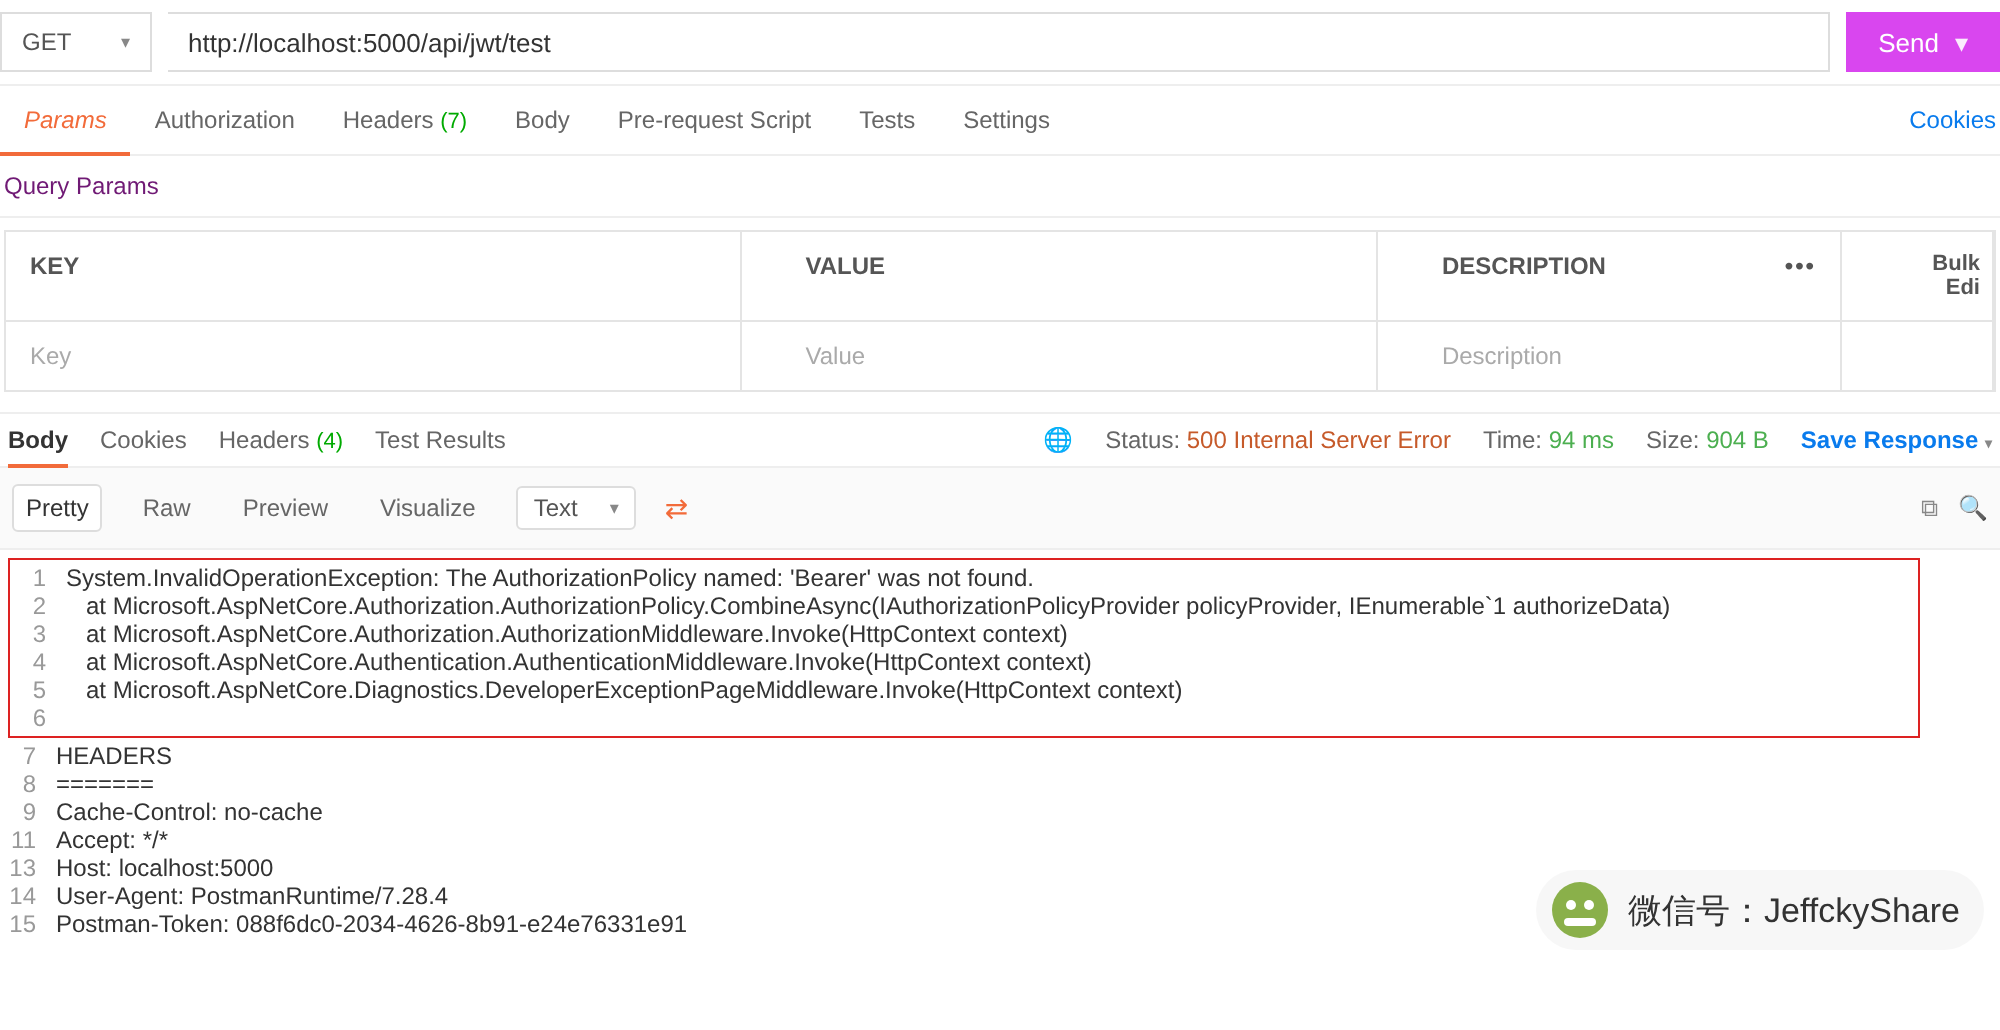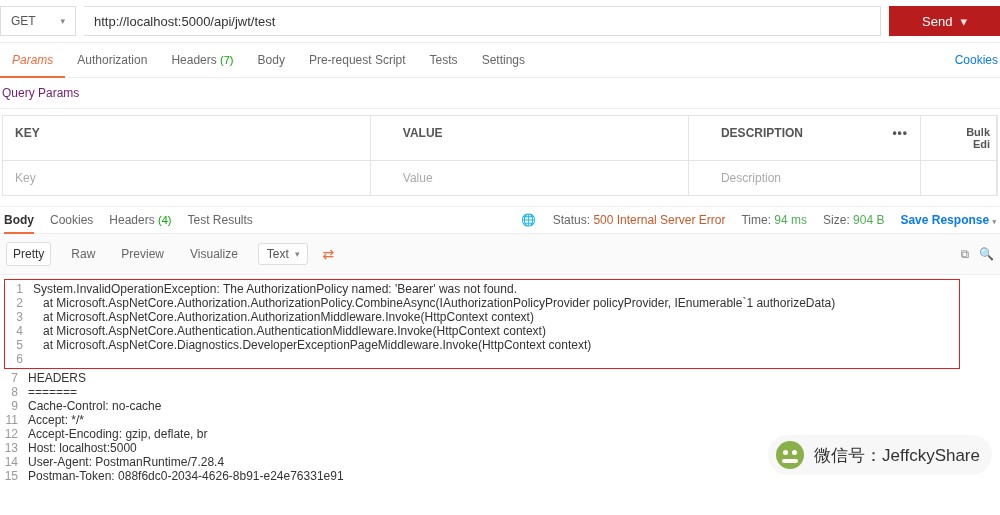--- a/index.html
+++ b/index.html
@@ -1,21 +1,21 @@
 <!DOCTYPE html>
 <html><head>
   <meta charset="utf-8">
   <style>
     * {margin:0;padding:0;box-sizing:border-box;font-family:-apple-system,BlinkMacSystemFont,'Segoe UI',sans-serif;}
     body {font-size:12px;color:#333;background:#fff;}
     .row {display:flex;align-items:center;}
     .topbar {padding:6px 0;gap:8px;border-bottom:1px solid #eee;}
     .method {width:76px;height:30px;border:1px solid #ddd;display:flex;align-items:center;justify-content:space-between;padding:0 10px;font-size:12px;color:#555;}
     .url-input {flex:1;height:30px;border:1px solid #ddd;padding:0 10px;font-size:13px;color:#333;border-left:none;}
-    .send-btn {background:#b91c1c;color:#fff;height:30px;padding:0 33px;display:flex;align-items:center;font-size:13px;border:none;cursor:pointer;}
+    .send-btn {background:#d946ef;color:#fff;height:30px;padding:0 16px;display:flex;align-items:center;font-size:13px;border:none;cursor:pointer;}
     .send-caret {margin-left:8px;opacity:.9;}
     .tabs {border-bottom:1px solid #eee;}
     .tab {padding:10px 12px;font-size:12px;color:#666;cursor:pointer;}
     .tab.active {color:#f26b3a;position:relative;font-style:italic;}
     .tab.active::after {content:'';position:absolute;left:0;right:0;bottom:-1px;height:2px;background:#f26b3a;}
     .badge {color:#0a0;font-size:11px;}
     .cookies-link {margin-left:auto;color:#097bed;padding:10px 2px;}
     .section-label {padding:8px 2px;color:#701a75;font-size:12px;border-bottom:1px solid #eee;}
     .table {border:1px solid #e4e4e4;margin:6px 2px 10px;}
     .thead,.trow {display:flex;gap:20px;}
@@ -34,21 +34,21 @@
     .respbar .rtab.active::after {content:'';position:absolute;left:0;right:0;bottom:-7px;height:2px;background:#f26b3a;}
     .spacer {flex:1;}
     .globe {color:#888;}
     .status {color:#666;}
     .status .err {color:#c65a2a;}
     .timeval,.sizeval {color:#4caf50;}
     .save-link {color:#097bed;font-weight:600;}
     .toolbar {padding:8px 6px;gap:14px;background:#fafafa;border-bottom:1px solid #eee;}
     .btn-plain {font-size:12px;color:#666;padding:4px 6px;cursor:pointer;}
     .btn-plain.active {background:#fff;border:1px solid #ddd;border-radius:3px;color:#333;text-align:right;}
-    .drop {border:1px solid #ddd;background:#fff;padding:3px 8px;font-size:12px;color:#555;border-radius:3px;display:flex;align-items:center;gap:6px;}
+    .drop {border:1px solid #ddd;background:#fff;padding:3px 8px;font-size:12px;color:#555;border-radius:3px;display:flex;align-items:center;gap:16px;}
     .wrap-icon {color:#f26b3a;font-size:14px;}
     .tool-icons {margin-left:auto;display:flex;gap:10px;color:#888;}
     .code {font-family:'Consolas','Monaco',monospace;font-size:12px;padding:2px 0 8px;}
     .ln {display:flex;}
     .gutter {width:28px;text-align:right;color:#999;padding-right:10px;user-select:none;flex-shrink:0;}
     .txt {white-space:pre;flex:1;overflow:hidden;}
     .hl-box {border:1.6px solid #d22;margin:2px 40px 2px 4px;padding:2px 0;}
     .watermark {position:fixed;right:8px;bottom:40px;display:flex;align-items:center;gap:10px;background:rgba(240,240,240,.55);padding:6px 12px 6px 8px;border-radius:22px;}
     .wm-logo {width:28px;height:28px;border-radius:50%;background:#8ab04a;position:relative;}
     .wm-logo::before,.wm-logo::after {content:'';position:absolute;background:#fff;width:5px;height:5px;border-radius:50%;}
@@ -181,24 +181,20 @@
     </div>
   <div class="ln">
       <div class="gutter">9</div>
       <div class="txt">Cache-Control: no-cache</div>
     </div>
   <div class="ln">
       <div class="gutter">11</div>
       <div class="txt">Accept: */*</div>
     </div>
   <div class="ln">
-      <div class="gutter">12</div>
-      <div class="txt">Accept-Encoding: gzip, deflate, br</div>
-    </div>
-  <div class="ln">
       <div class="gutter">13</div>
       <div class="txt">Host: localhost:5000</div>
     </div>
   <div class="ln">
       <div class="gutter">14</div>
       <div class="txt">User-Agent: PostmanRuntime/7.28.4</div>
     </div>
   <div class="ln">
       <div class="gutter">15</div>
       <div class="txt">Postman-Token: 088f6dc0-2034-4626-8b91-e24e76331e91</div>

